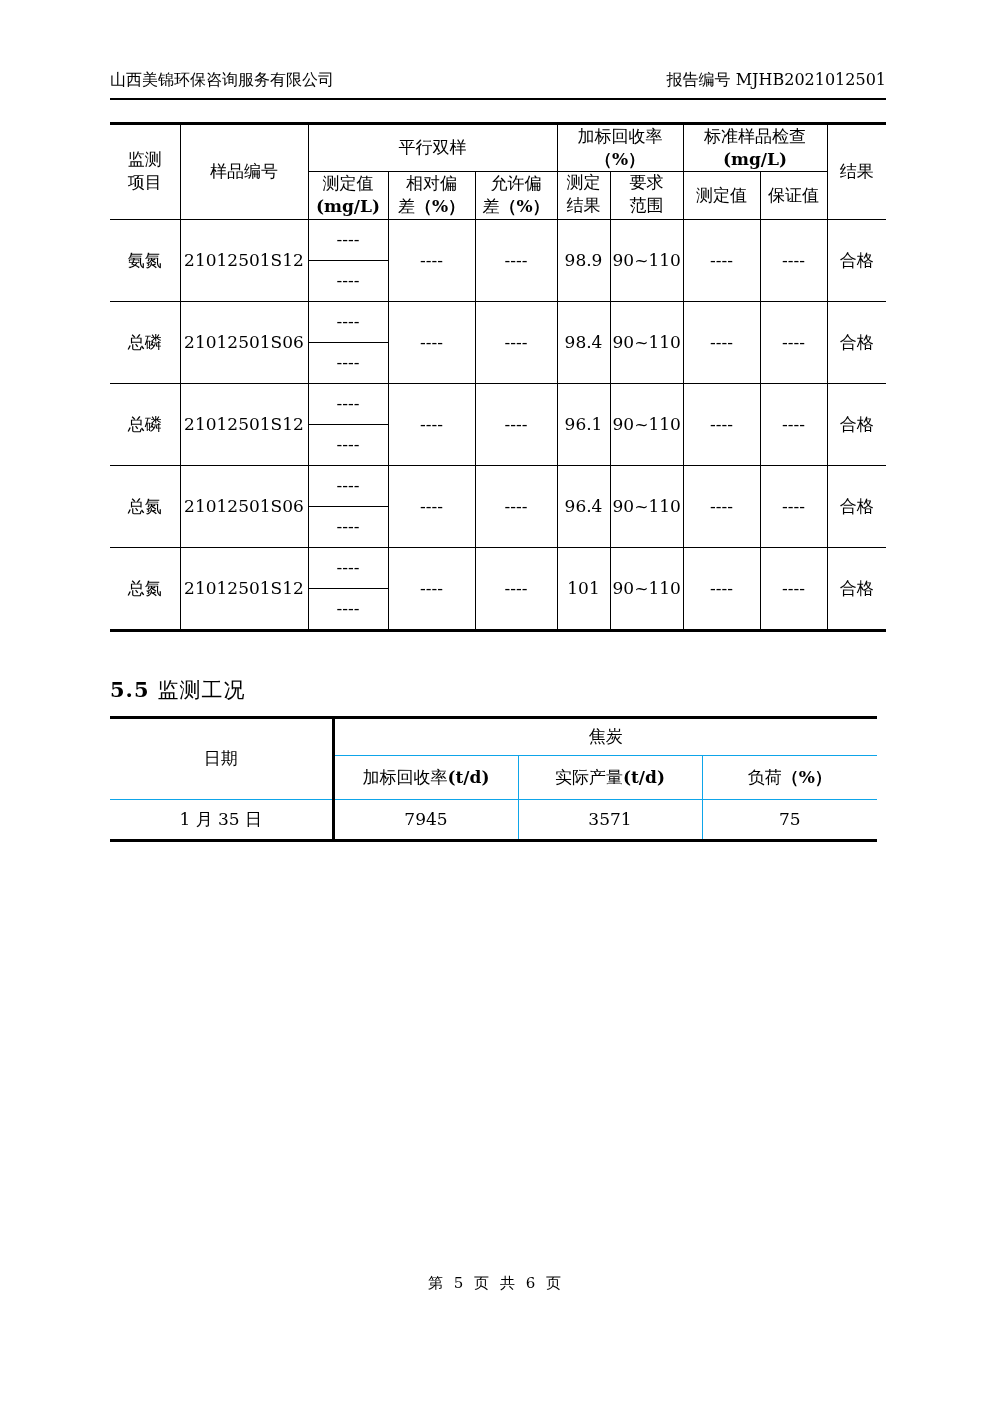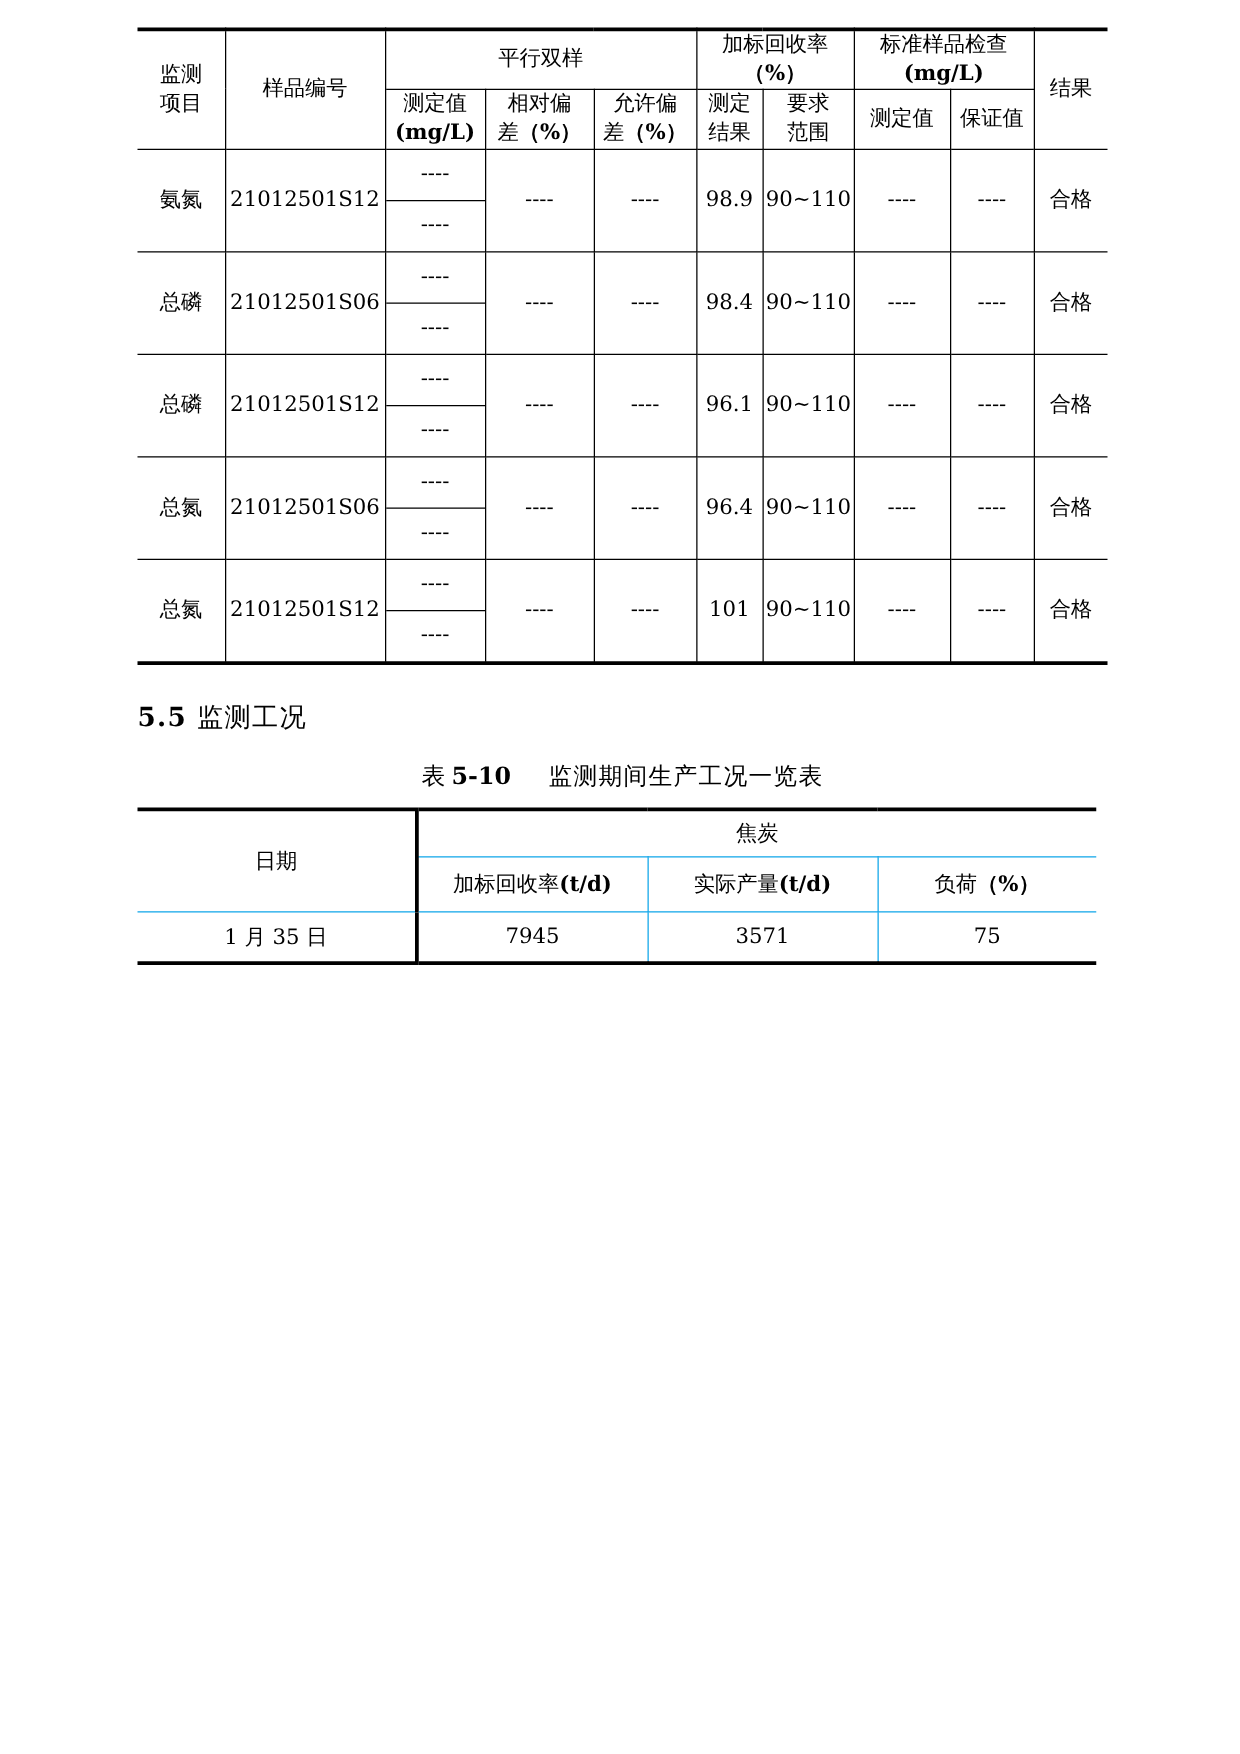--- a/index.html
+++ b/index.html
@@ -34,21 +34,21 @@
   .qa tbody tr {height:81px;}
   .pre {white-space:pre-line;font-family:Liberation Serif, serif;}
   .bold {font-weight:bold;}
   td.split {padding:0;}
   .split-top, .split-bottom {
     height:40px; display:flex; align-items:center; justify-content:center;
   }
   .split-top {border-bottom:1px solid #000;}
 
   
-  .sec-heading {margin-top:28px; font-size:21px; letter-spacing:1px;}
+  .sec-heading {margin-top:44px; font-size:21px; letter-spacing:1px;}
   .sec-heading .num {font-weight:bold; margin-right:8px;}
   .para {margin-top:24px; font-size:20px; text-indent:42px; letter-spacing:1px;}
   .caption {margin-top:20px; text-align:center; font-size:19px;}
   .caption .num {font-weight:bold; margin-left:5px;}
   .caption .title {margin-left:30px; letter-spacing:1px;}
 
   
   table.prod {
     border-collapse:collapse; width:767px; table-layout:fixed;
     margin-top:12px; text-align:center; font-size:17px;
@@ -70,20 +70,24 @@
     position:absolute; left:0; right:0; top:1274px;
     text-align:center; font-size:15px; letter-spacing:3px;
   }
 </style>
 </head>
 <body>
 
 <div class="page">
   <div class="content">
 
+    <div class="doc-header">
+      <span>山西美锦环保咨询服务有限公司</span>
+      <span>报告编号 MJHB2021012501</span>
+    </div>
 
     <table class="qa">
       <colgroup>
         <col style="width:70px">
           <col style="width:128px">
           <col style="width:80px">
         <col style="width:87px">
           <col style="width:82px">
           <col style="width:53px">
         <col style="width:73px">
@@ -205,23 +209,20 @@
           <td>合格</td>
         </tr>
       </tbody>
     </table>
 
     <div class="sec-heading">
       <span class="num">5.5</span><span>监测工况</span>
     </div>
 
 
-    <div class="caption">
-      <span>表</span><span class="num">5-10</span><span class="title">监测期间生产工况一览表</span>
-    </div>
 
     <table class="prod">
       <colgroup>
         <col style="width:223px">
           <col style="width:185px">
         <col style="width:184px">
           <col style="width:175px">
       </colgroup>
       <thead>
         <tr class="h1">
@@ -239,13 +240,14 @@
           <td class="thick-right">1 月 35 日</td>
           <td>7945</td>
           <td>3571</td>
           <td>75</td>
         </tr>
       </tbody>
     </table>
 
   </div>
 
+  <div class="footer">第 5 页 共 6 页</div>
 </div>
 
 </body></html>

